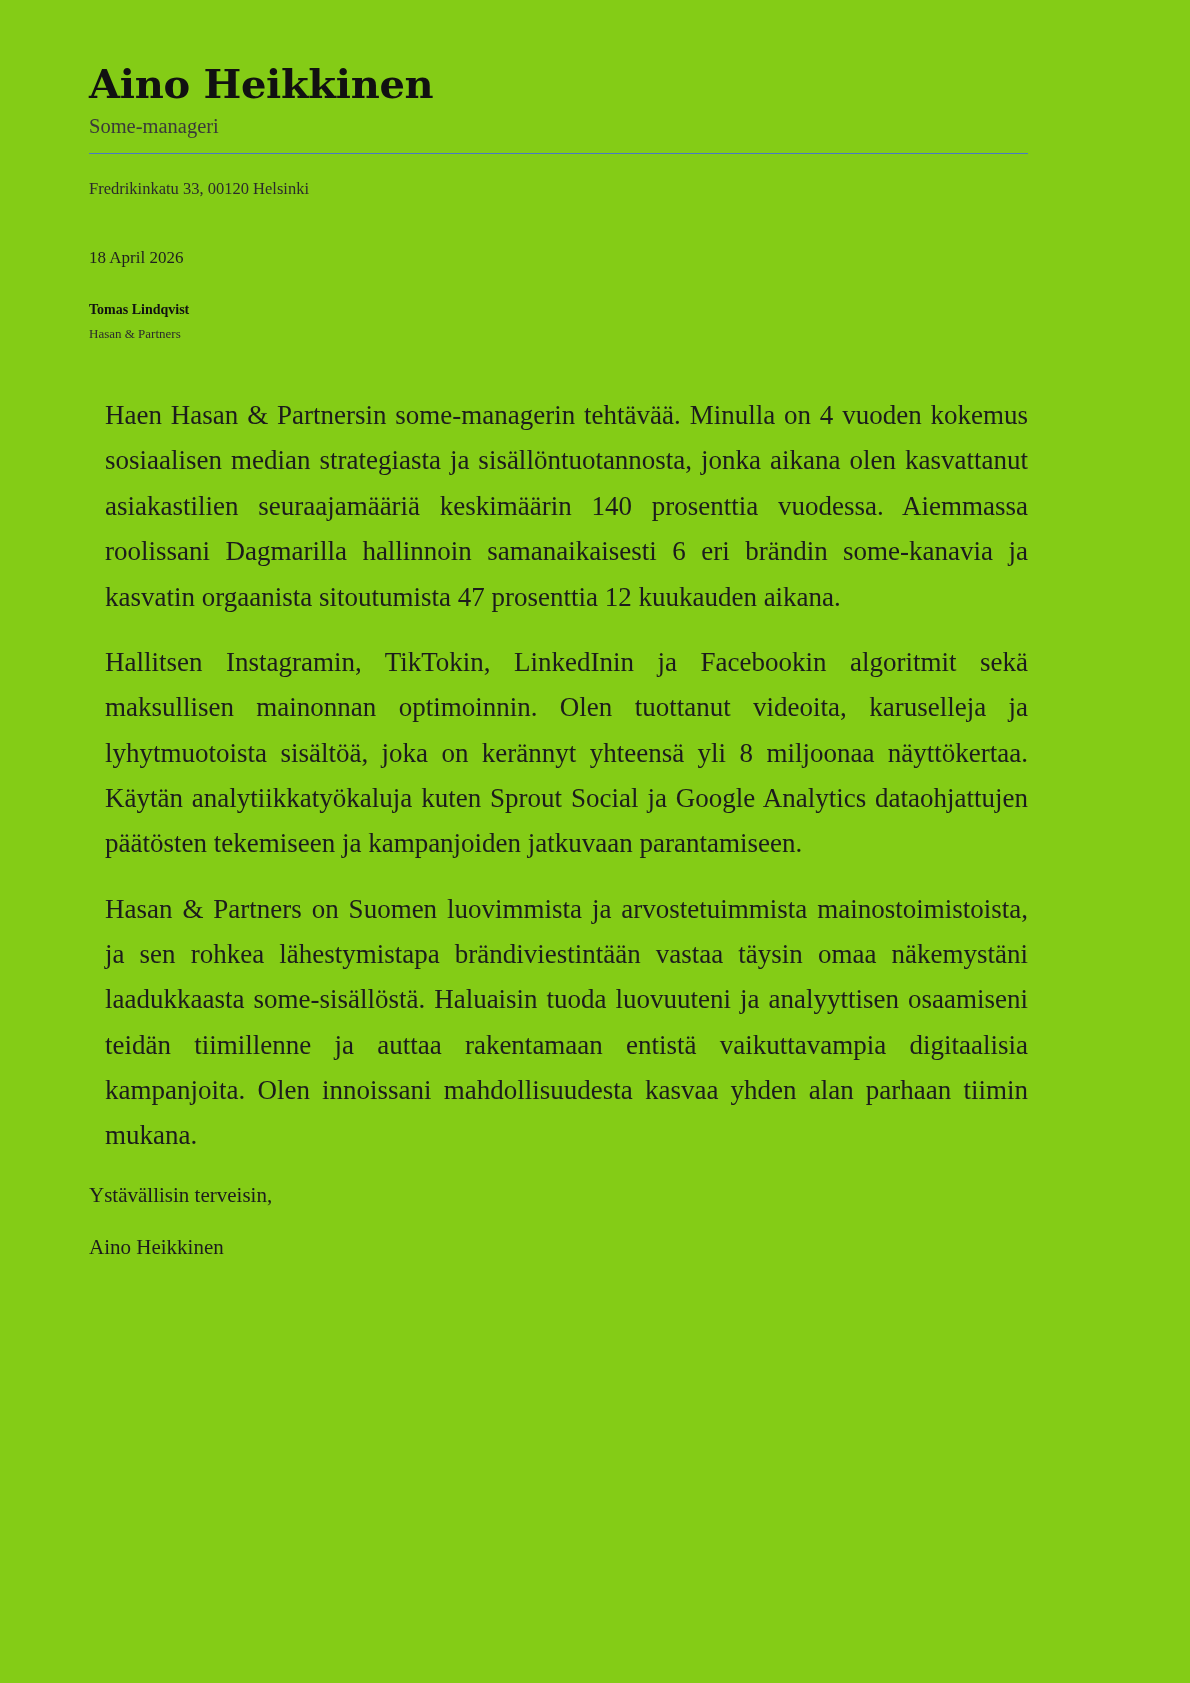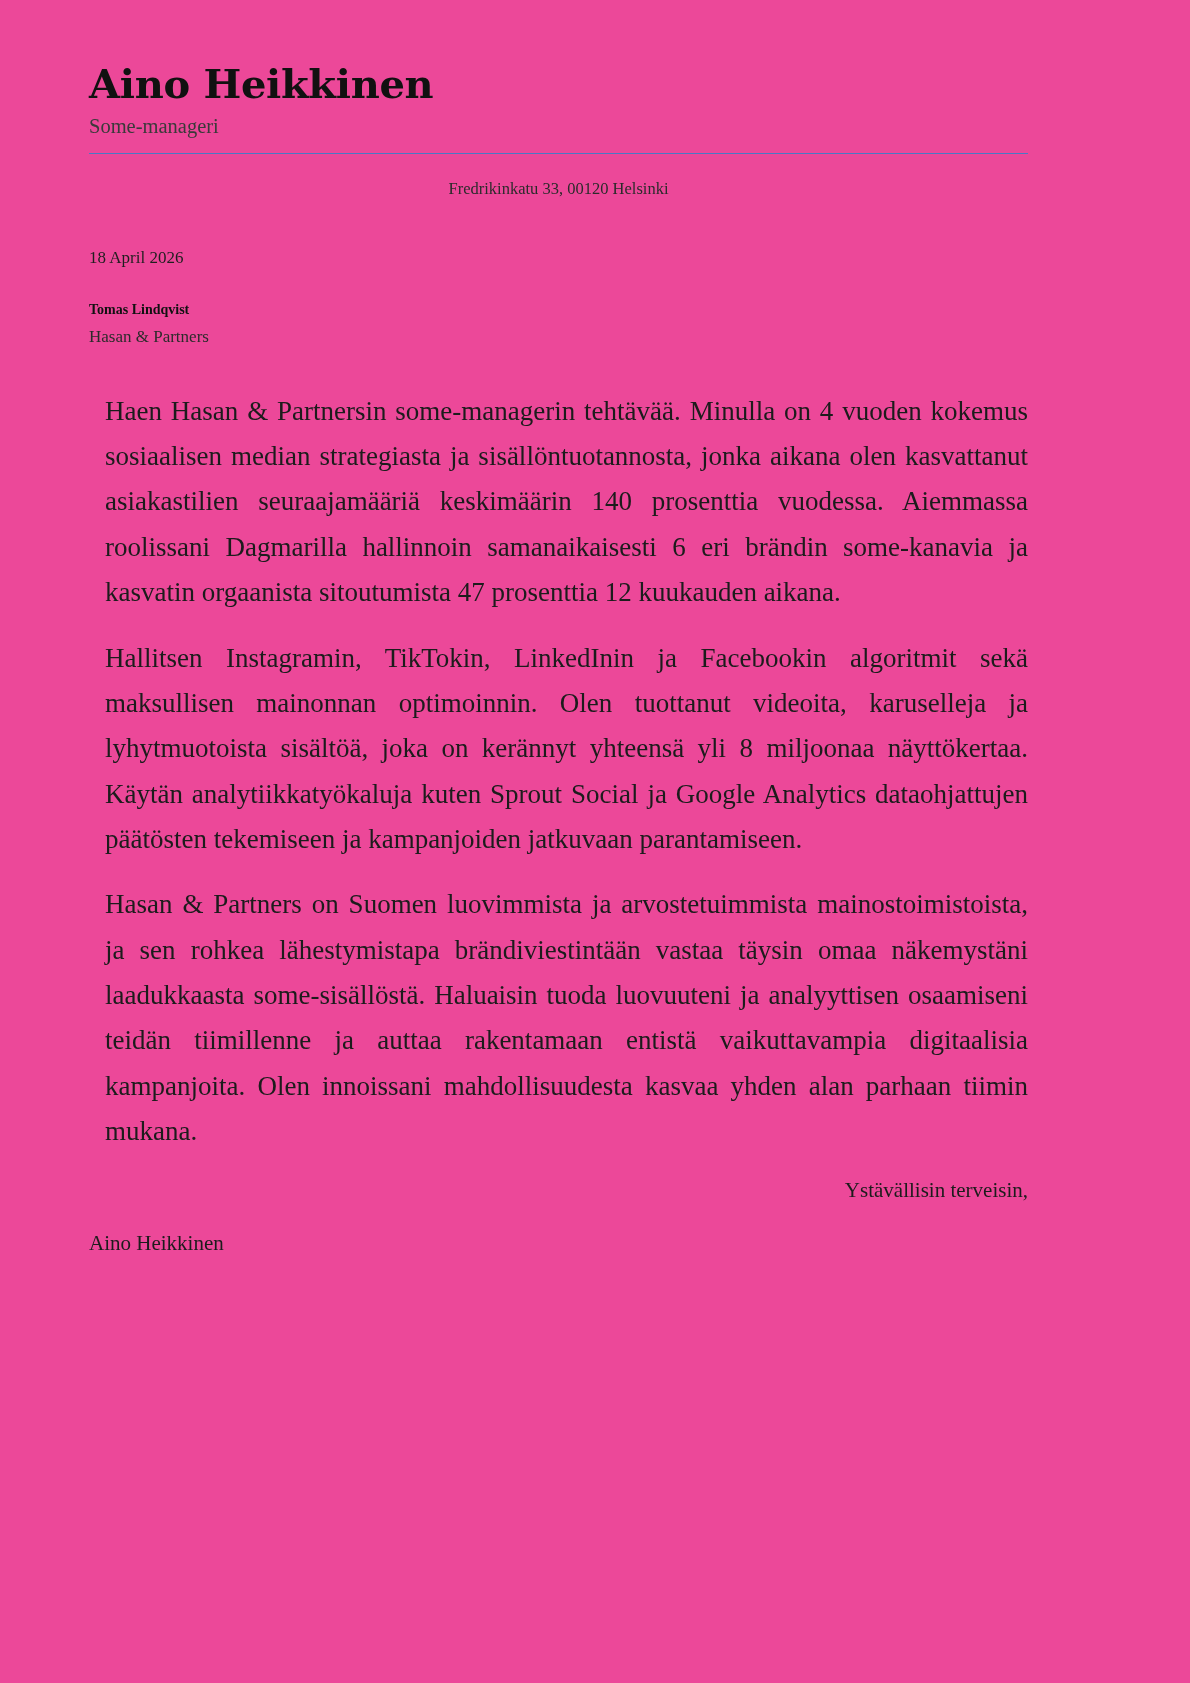--- a/index.html
+++ b/index.html
@@ -52,41 +52,41 @@
     width: 100%;
   }
 
   
   .contact {
     font-size: 16.5px;
     line-height: 1.52;
     color: #2b2b2b;
     margin-bottom: 44px;
   }
-  .contact div { white-space: nowrap; text-align: center; }
+  .contact div { white-space: nowrap; }
 
   
   .date {
     font-size: 17px;
     color: #1f1f1f;
     line-height: 1.4;
     margin-bottom: 31px;
   }
   .recipient-name {
     font-size: 14px;
     font-weight: bold;
     color: #111111;
     line-height: 1.4;
     margin-bottom: 5px;
   }
   .recipient-company {
-    font-size: 17px;
+    font-size: 13px;
     color: #2b2b2b;
     line-height: 1.4;
-    margin-bottom: 40px;
+    margin-bottom: 50px;
   }
 
   
   .salutation {
     font-size: 21px;
     line-height: 1.55;
     color: #1c1c1c;
     margin: 0 0 20px 0;
   }
   .para {
@@ -96,34 +96,34 @@
     text-align: justify;
     text-justify: inter-word;
     margin: 0 0 20px 16px;
     hyphens: none;
   }
   .closing {
     font-size: 21px;
     line-height: 1.55;
     color: #1c1c1c;
     margin: 15px 0 20px 0;
-    text-align: right;
+    text-align: left;
   }
   .signature {
     font-size: 21px;
     line-height: 1.55;
     color: #1c1c1c;
     margin: 0;
     text-align: left;
   }
 </style>
 </head>
 <body>
 
-<div class="page" style="background: #ec4899;">
+<div class="page" style="background: #84cc16;">
   <div class="inner">
 
     <div>
       <h1 class="name">Aino Heikkinen</h1>
       <div class="job-title">Some-manageri</div>
       <hr class="rule" style="border-top-color: rgb(74, 120, 196);">
     </div>
 
     <div class="contact">
       <div>Fredrikinkatu 33, 00120 Helsinki</div>

